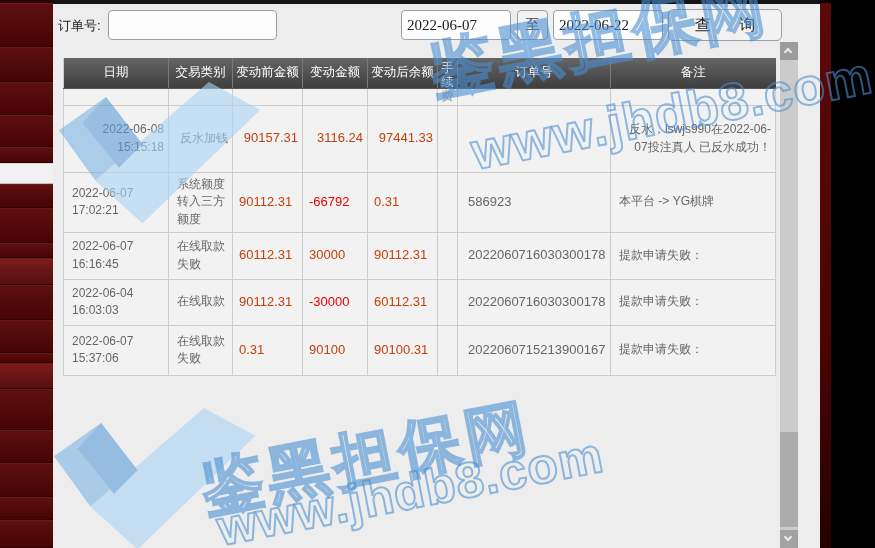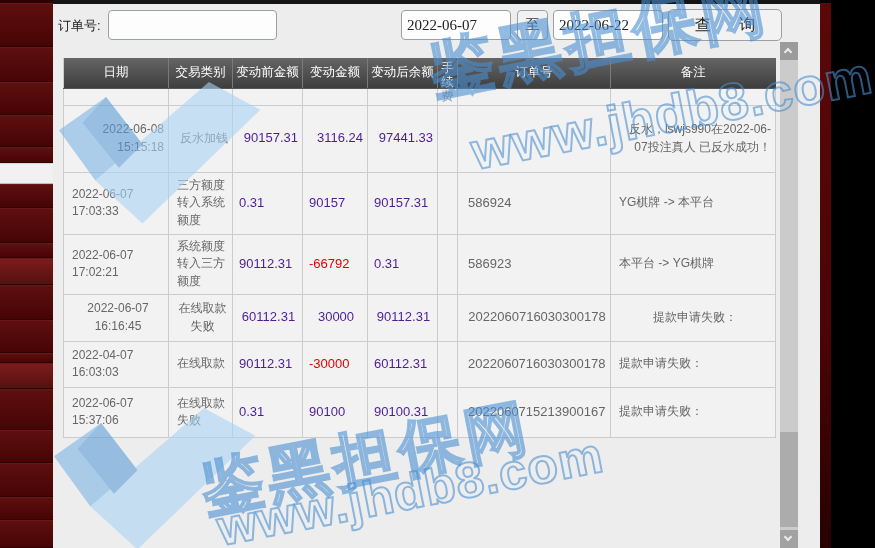--- a/index.html
+++ b/index.html
@@ -26,21 +26,21 @@
   .date-box{position:absolute;top:10px;width:110px;height:30px;border:1px solid #9aa0a8;border-radius:4px;background:#fdfdfd;font-family:"Liberation Serif","DejaVu Serif",serif;font-size:15px;color:#222;display:flex;align-items:center;padding-left:5px;cursor:pointer;}
   .date-from{left:401px;} .date-to{left:553px;}
   .to-label{position:absolute;left:517px;top:10px;width:31px;height:30px;border:1px solid #9aa0a8;border-radius:4px;background:#f2f2f2;font-size:14px;color:#333;display:flex;align-items:center;justify-content:center;}
   .query-btn{position:absolute;left:668px;top:9px;width:114px;height:32px;border:1px solid #9aa0a8;border-radius:5px;background:#f2f2f2;font-size:16px;color:#222;letter-spacing:12px;text-indent:12px;display:flex;align-items:center;justify-content:center;cursor:pointer;}
 
   
   .tbl{position:absolute;left:63px;top:58px;width:712px;border-collapse:collapse;table-layout:fixed;background:#f2f2f2;}
   .tbl th{background:linear-gradient(#656565,#3e3e3e);color:#fff;font-weight:normal;font-size:12.5px;height:30px;text-align:center;border-left:1px solid #7a7a7a;border-bottom:1px solid #555;padding:0;}
   .tbl th:first-child{border-left:1px solid #cccccc;}
   .tbl td{border:1px solid #cccccc;vertical-align:middle;font-size:12px;color:#666;padding:2px 4px 2px 8px;line-height:1.45;overflow:hidden;}
-  .tbl td.amount{font-size:13px;color:#4c1d95;padding-left:6px;}
+  .tbl td.amount{font-size:13px;color:#c2410c;padding-left:6px;}
   .tbl td.amount.neg{color:#e60000;}
   .tbl td.order{font-size:13px;padding-left:10px;}
   .tbl td.remark{word-wrap:break-word;}
   .tbl tr.part td{height:17px;padding:0;}
   .fee-th{position:relative;z-index:3;overflow:visible;}
   .fee-stack{position:absolute;left:0;top:3px;width:100%;text-align:center;line-height:14px;font-size:12.5px;}
   .fee-stack .ovf{color:#999;}
 
   
   .sbar{position:absolute;left:780px;top:42px;width:18px;height:506px;background:#cbcbcb;}
@@ -145,52 +145,42 @@
     <tr style="height: 67px; text-align: right;">
           <td class="date">2022-06-08 15:15:18</td>
           <td class="type">反水加钱</td>
           <td class="amount">90157.31</td>
           <td class="amount">3116.24</td>
           <td class="amount">97441.33</td>
           <td class="fee"></td>
           <td class="order"></td>
           <td class="remark">反水，lswjs990在2022-06-07投注真人 已反水成功！</td>
         </tr>
-        <tr style="height: 62px;">
-          <td class="date">2022-06-07 17:03:33</td>
-          <td class="type">三方额度转入系统额度</td>
-          <td class="amount">0.31</td>
-          <td class="amount">90157</td>
-          <td class="amount">90157.31</td>
-          <td class="fee"></td>
-          <td class="order">586924</td>
-          <td class="remark">YG棋牌 -&gt; 本平台</td>
-        </tr>
         <tr style="height: 60px;">
           <td class="date">2022-06-07 17:02:21</td>
           <td class="type">系统额度转入三方额度</td>
           <td class="amount">90112.31</td>
           <td class="amount neg">-66792</td>
           <td class="amount">0.31</td>
           <td class="fee"></td>
           <td class="order">586923</td>
           <td class="remark">本平台 -&gt; YG棋牌</td>
         </tr>
-        <tr style="height: 47px; text-align: center;">
+        <tr style="height: 47px;">
           <td class="date">2022-06-07 16:16:45</td>
           <td class="type">在线取款失败</td>
           <td class="amount">60112.31</td>
           <td class="amount">30000</td>
           <td class="amount">90112.31</td>
           <td class="fee"></td>
           <td class="order">2022060716030300178</td>
           <td class="remark">提款申请失败：</td>
         </tr>
         <tr style="height: 46px;">
-          <td class="date">2022-04-07 16:03:03</td>
+          <td class="date">2022-06-04 16:03:03</td>
           <td class="type">在线取款</td>
           <td class="amount">90112.31</td>
           <td class="amount neg">-30000</td>
           <td class="amount">60112.31</td>
           <td class="fee"></td>
           <td class="order">2022060716030300178</td>
           <td class="remark">提款申请失败：</td>
         </tr>
         <tr style="height: 50px;">
           <td class="date">2022-06-07 15:37:06</td>

